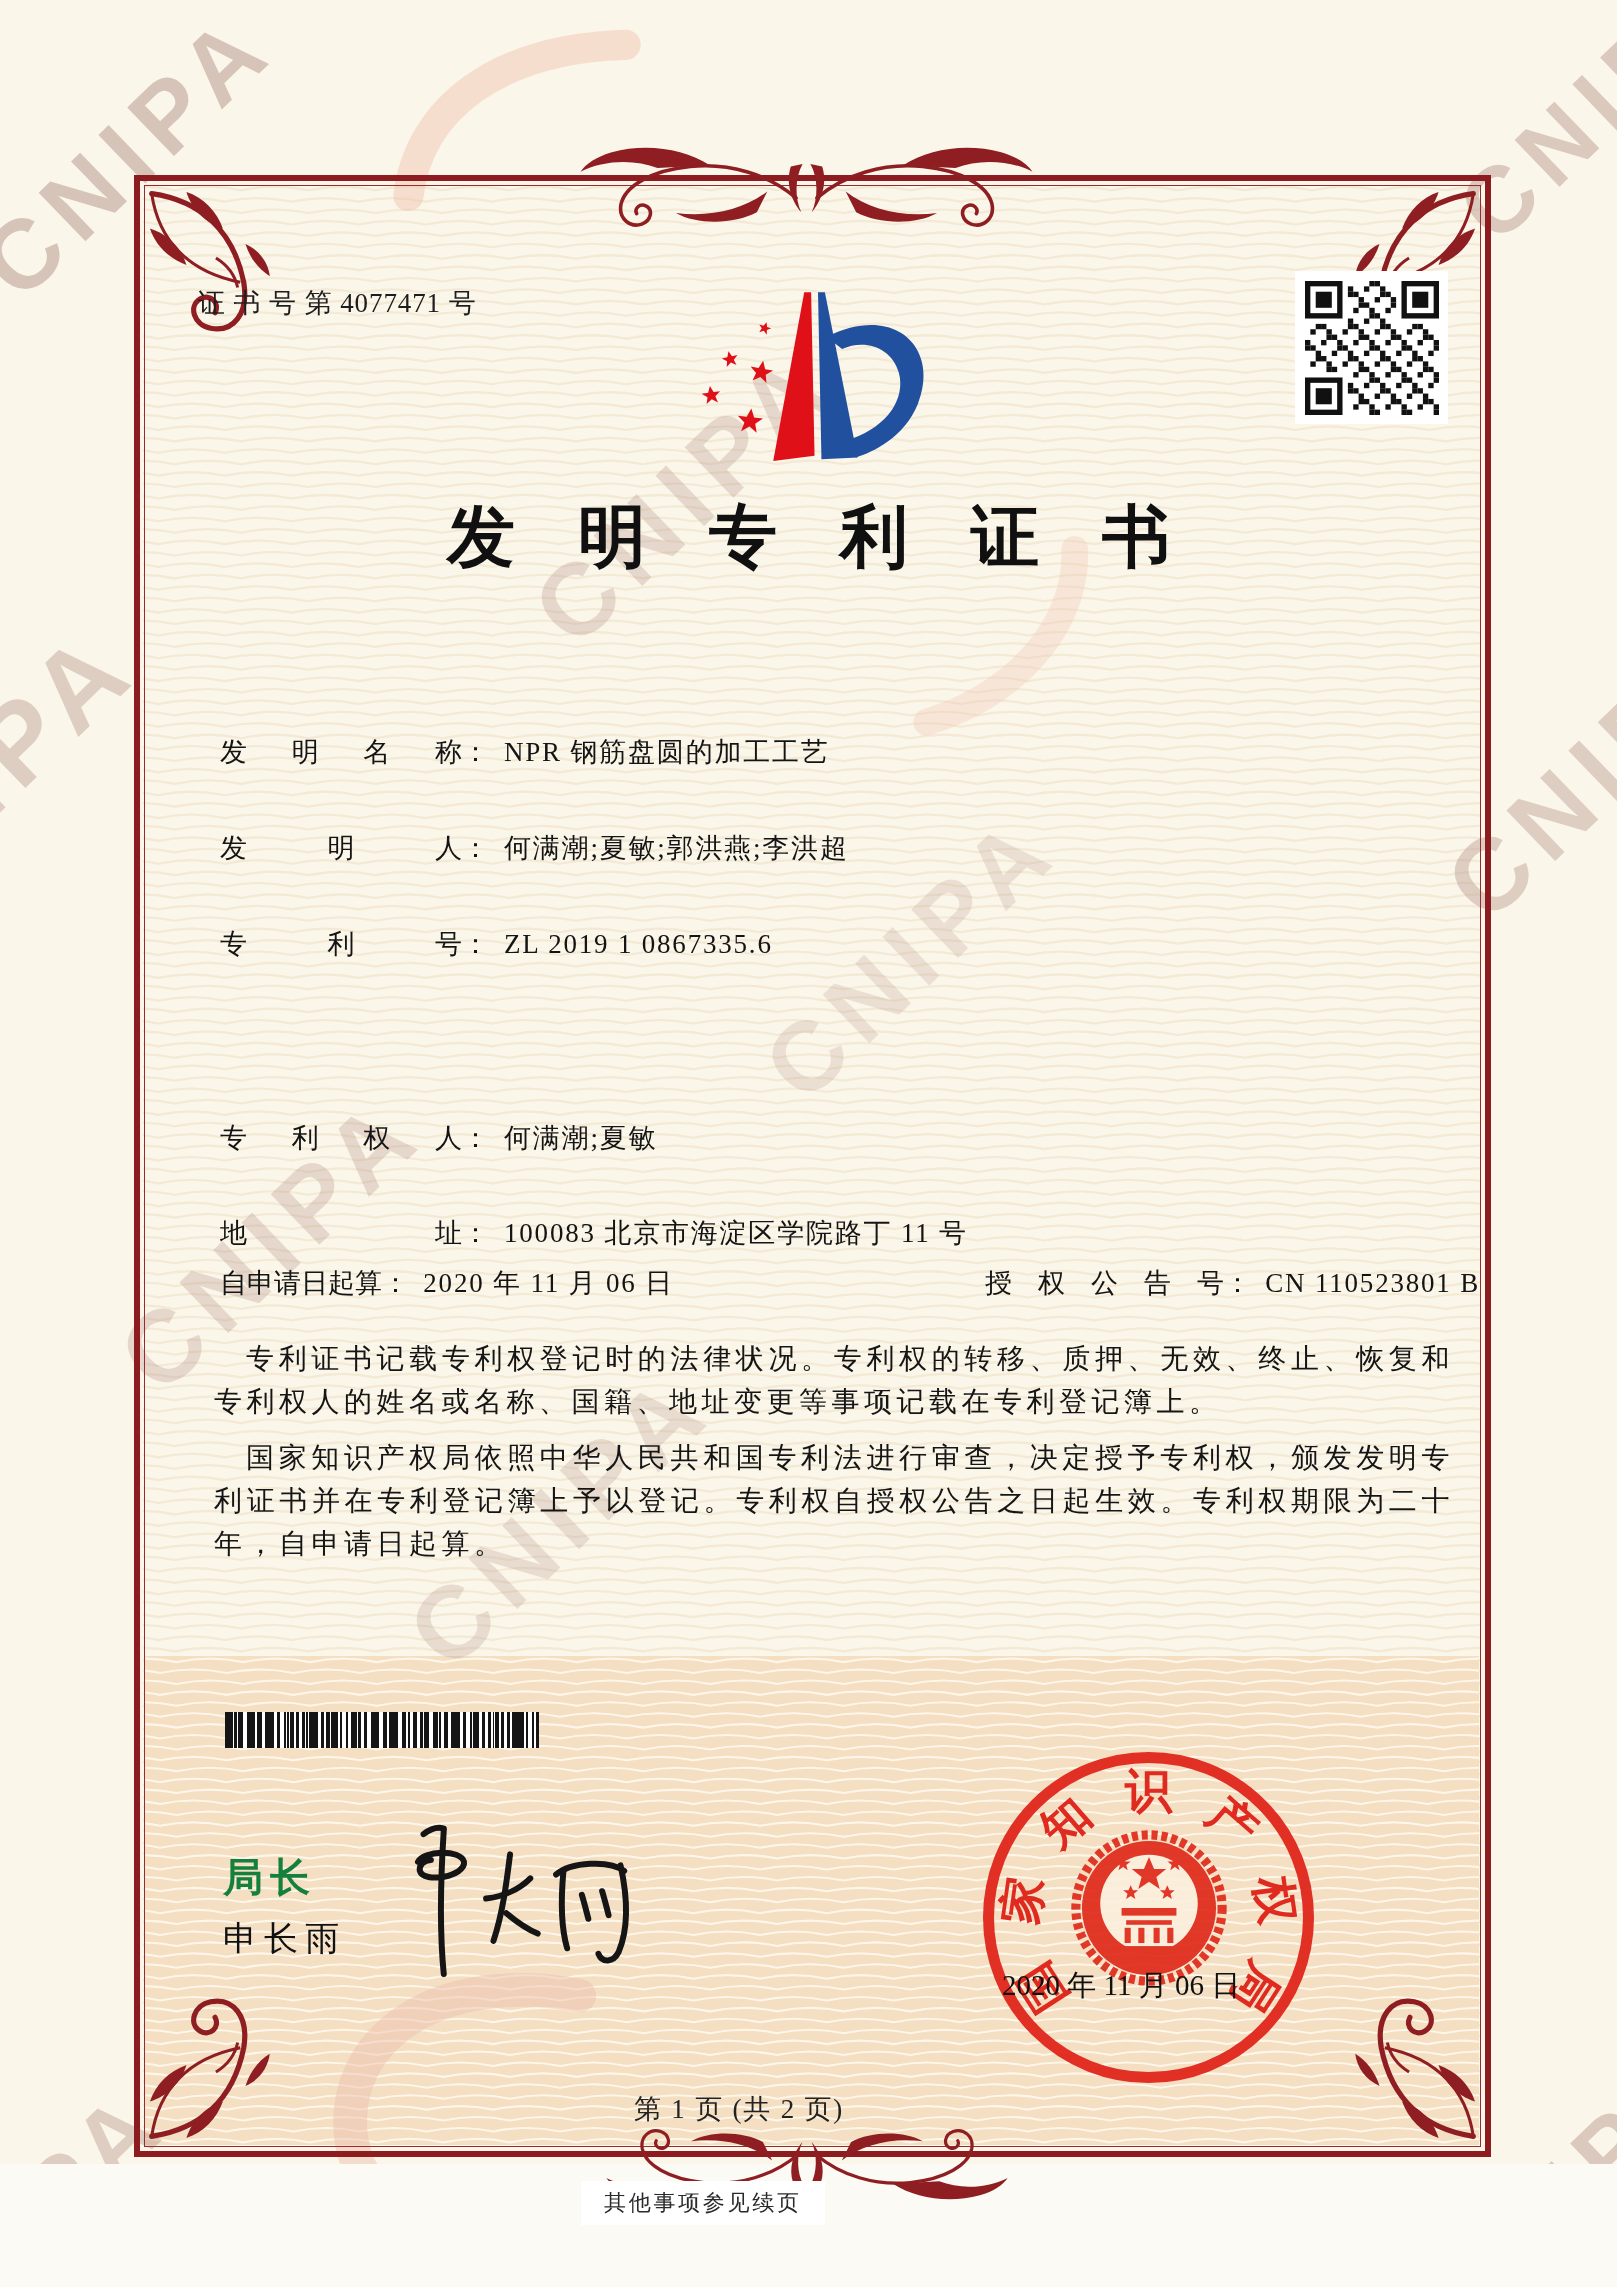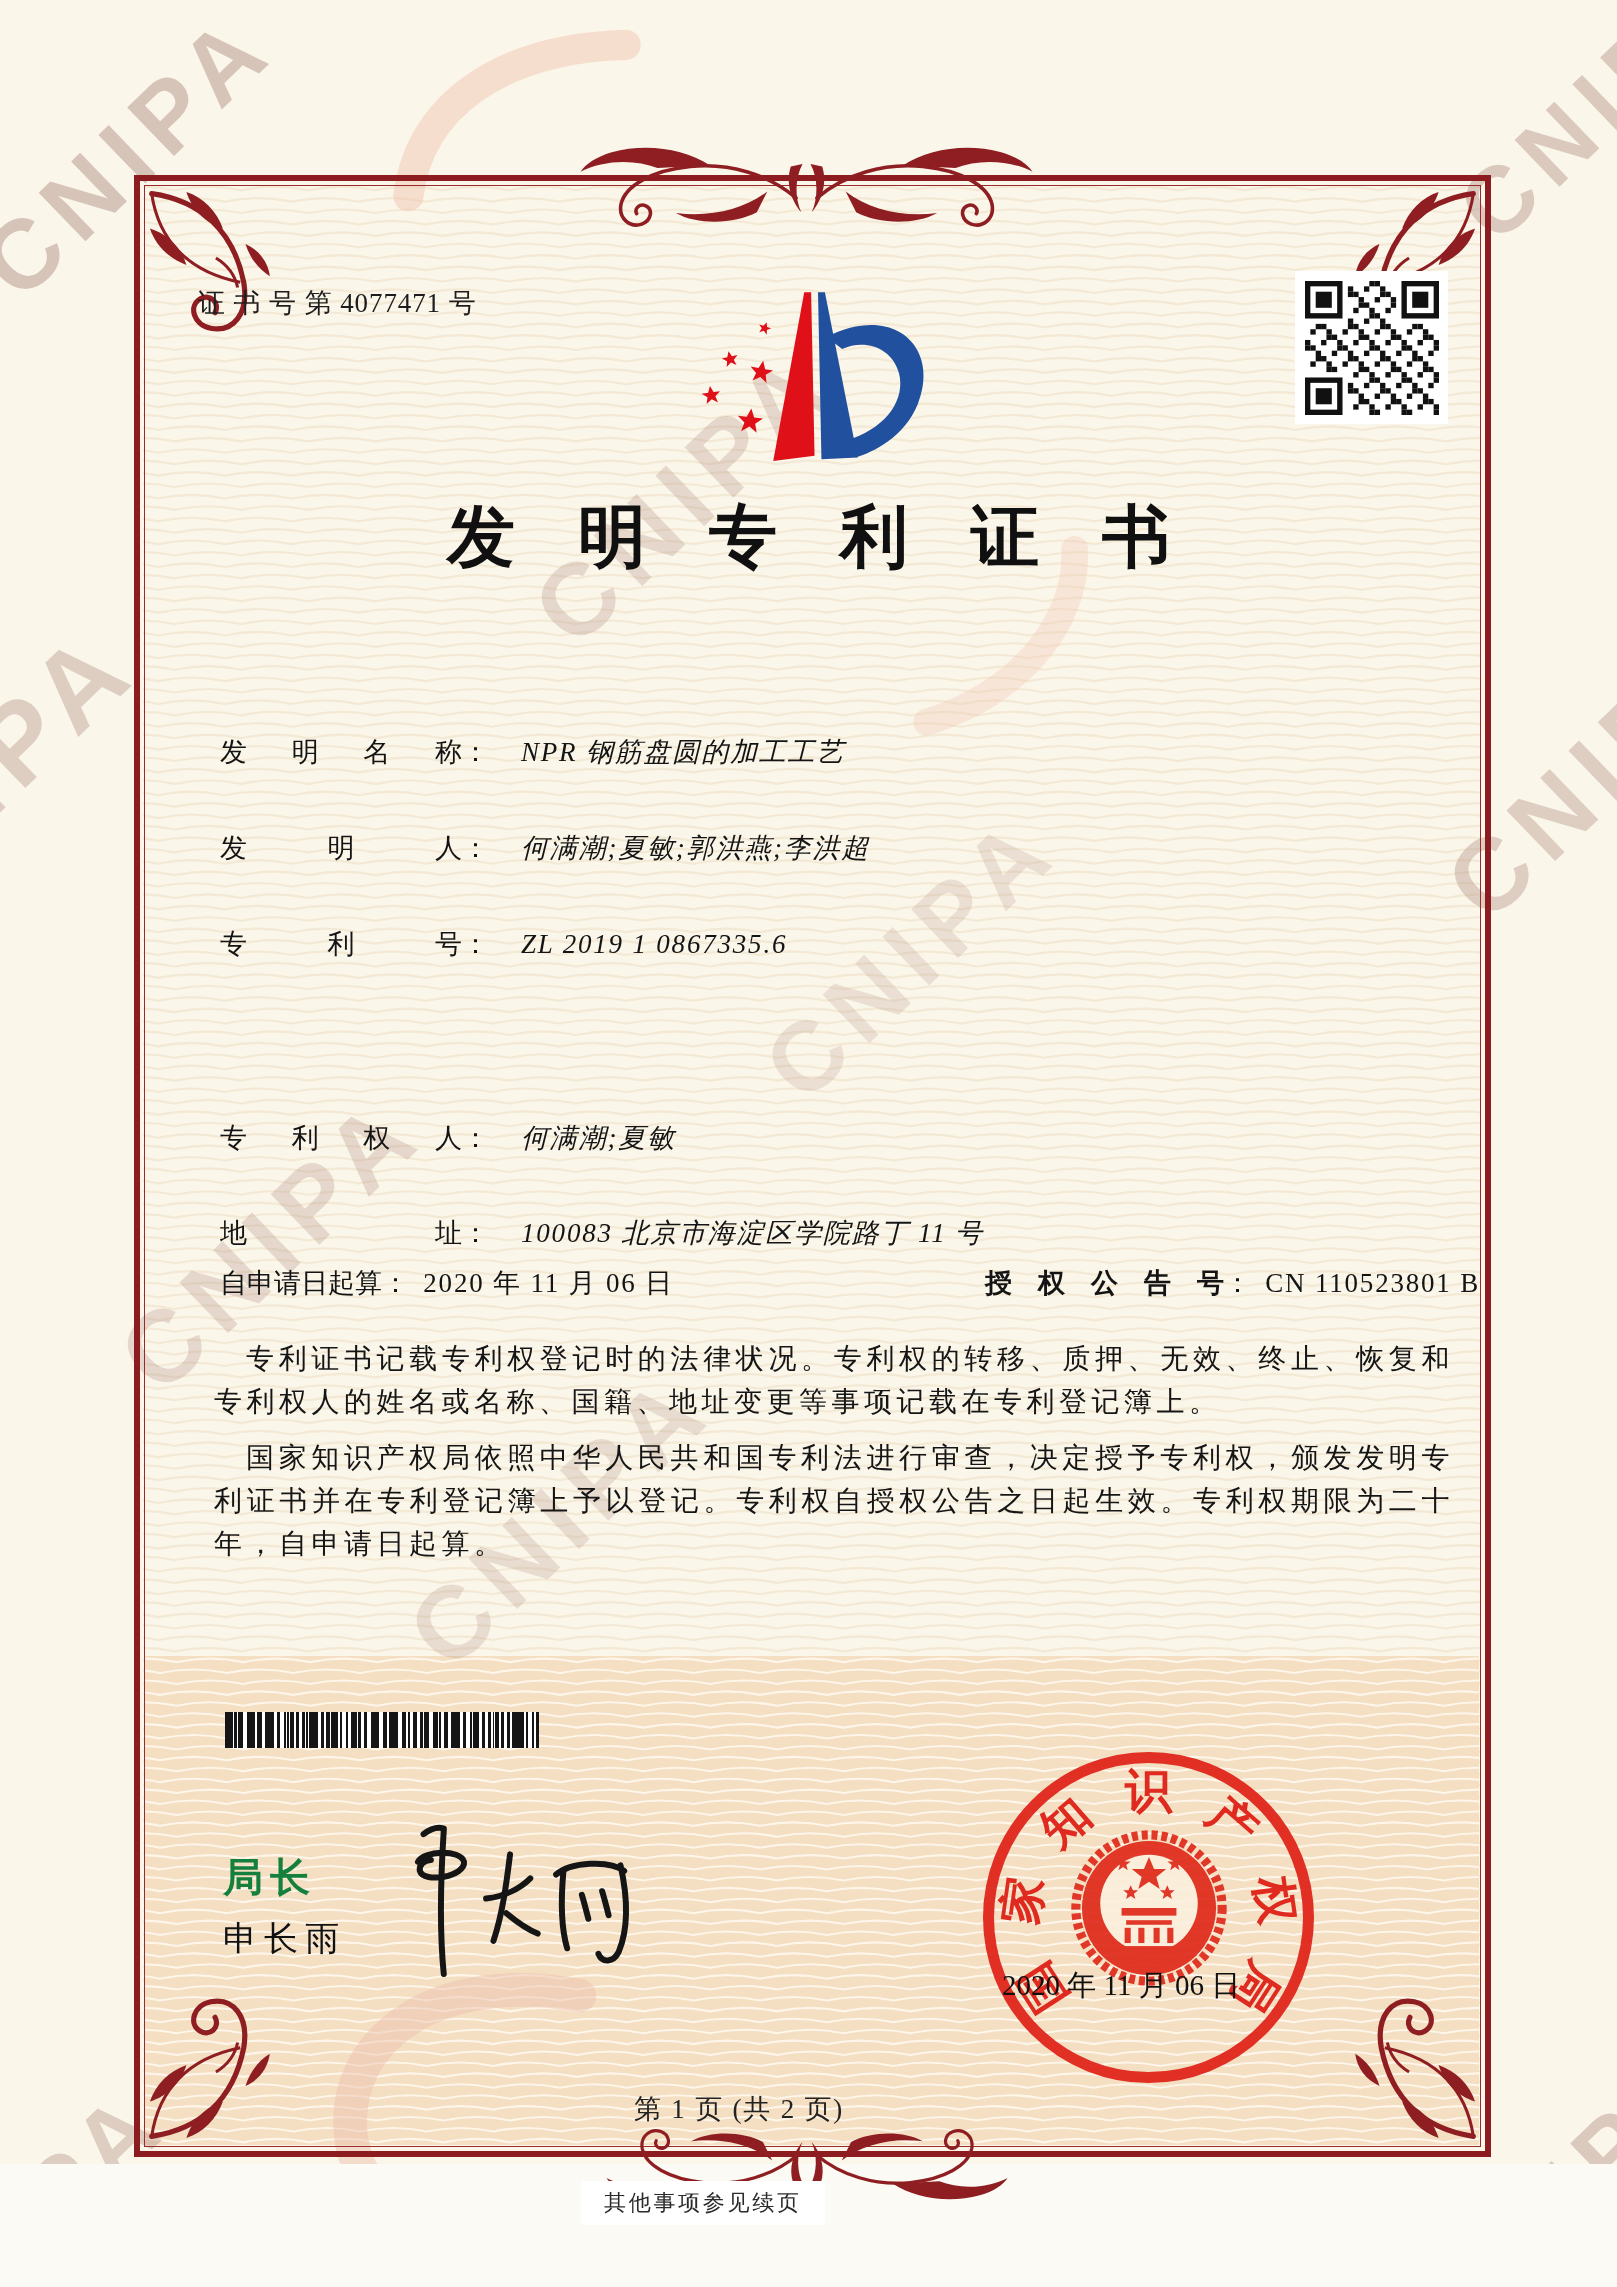--- a/index.html
+++ b/index.html
@@ -29,25 +29,25 @@
   
   .cert-no{left:198px;top:285px;font-size:27px;letter-spacing:0.9px;color:#1d1d1d;z-index:7;}
   .logo{left:688px;top:287px;width:260px;height:198px;z-index:7;}
   .qr{left:1295px;top:271px;width:153px;height:153px;background:#fff;z-index:7;
       display:flex;align-items:center;justify-content:center;}
   .title{left:0;top:492px;width:1617px;text-align:center;font-size:68px;font-weight:bold;
          letter-spacing:23px;text-indent:23px;color:#101010;z-index:7;white-space:nowrap;}
   
   .field-row{position:absolute;left:220px;font-size:27px;white-space:nowrap;z-index:7;color:#141414;}
   .flabel{display:inline-block;width:242px;text-align:justify;text-align-last:justify;margin-top:46px;}
-  .fvalue{margin-left:32px;letter-spacing:1.8px;font-style:italic;}
+  .fvalue{margin-left:15px;letter-spacing:1.8px;}
   .glabel{display:inline-block;width:162px;text-align:justify;text-align-last:justify;}
   .gvalue{margin-left:14.3px;letter-spacing:1.8px;}
   .grant-no-group{position:absolute;left:765px;top:0;white-space:nowrap;}
-  .glabel2{display:inline-block;width:239px;text-align:justify;text-align-last:justify;font-weight:bold;}
+  .glabel2{display:inline-block;width:239px;text-align:justify;text-align-last:justify;}
   
   .paras{left:214px;top:1337px;width:1240px;font-size:28px;line-height:43px;letter-spacing:4.5px;
          text-align:justify;z-index:7;}
   .paras p{margin:0 0 12.5px;text-indent:32px;}
   
   .barcode{left:225px;top:1712px;width:308px;height:36px;background-color:#fff;z-index:7;
     border-left:3.6px solid #151515;border-right:3.6px solid #151515;
     background-image:repeating-linear-gradient(90deg,#151515 0 2.7px,transparent 2.7px 6.2px),
       repeating-linear-gradient(90deg,#151515 0 1.8px,transparent 1.8px 9.8px),
       repeating-linear-gradient(90deg,#151515 0 4.5px,transparent 4.5px 20.5px);}

